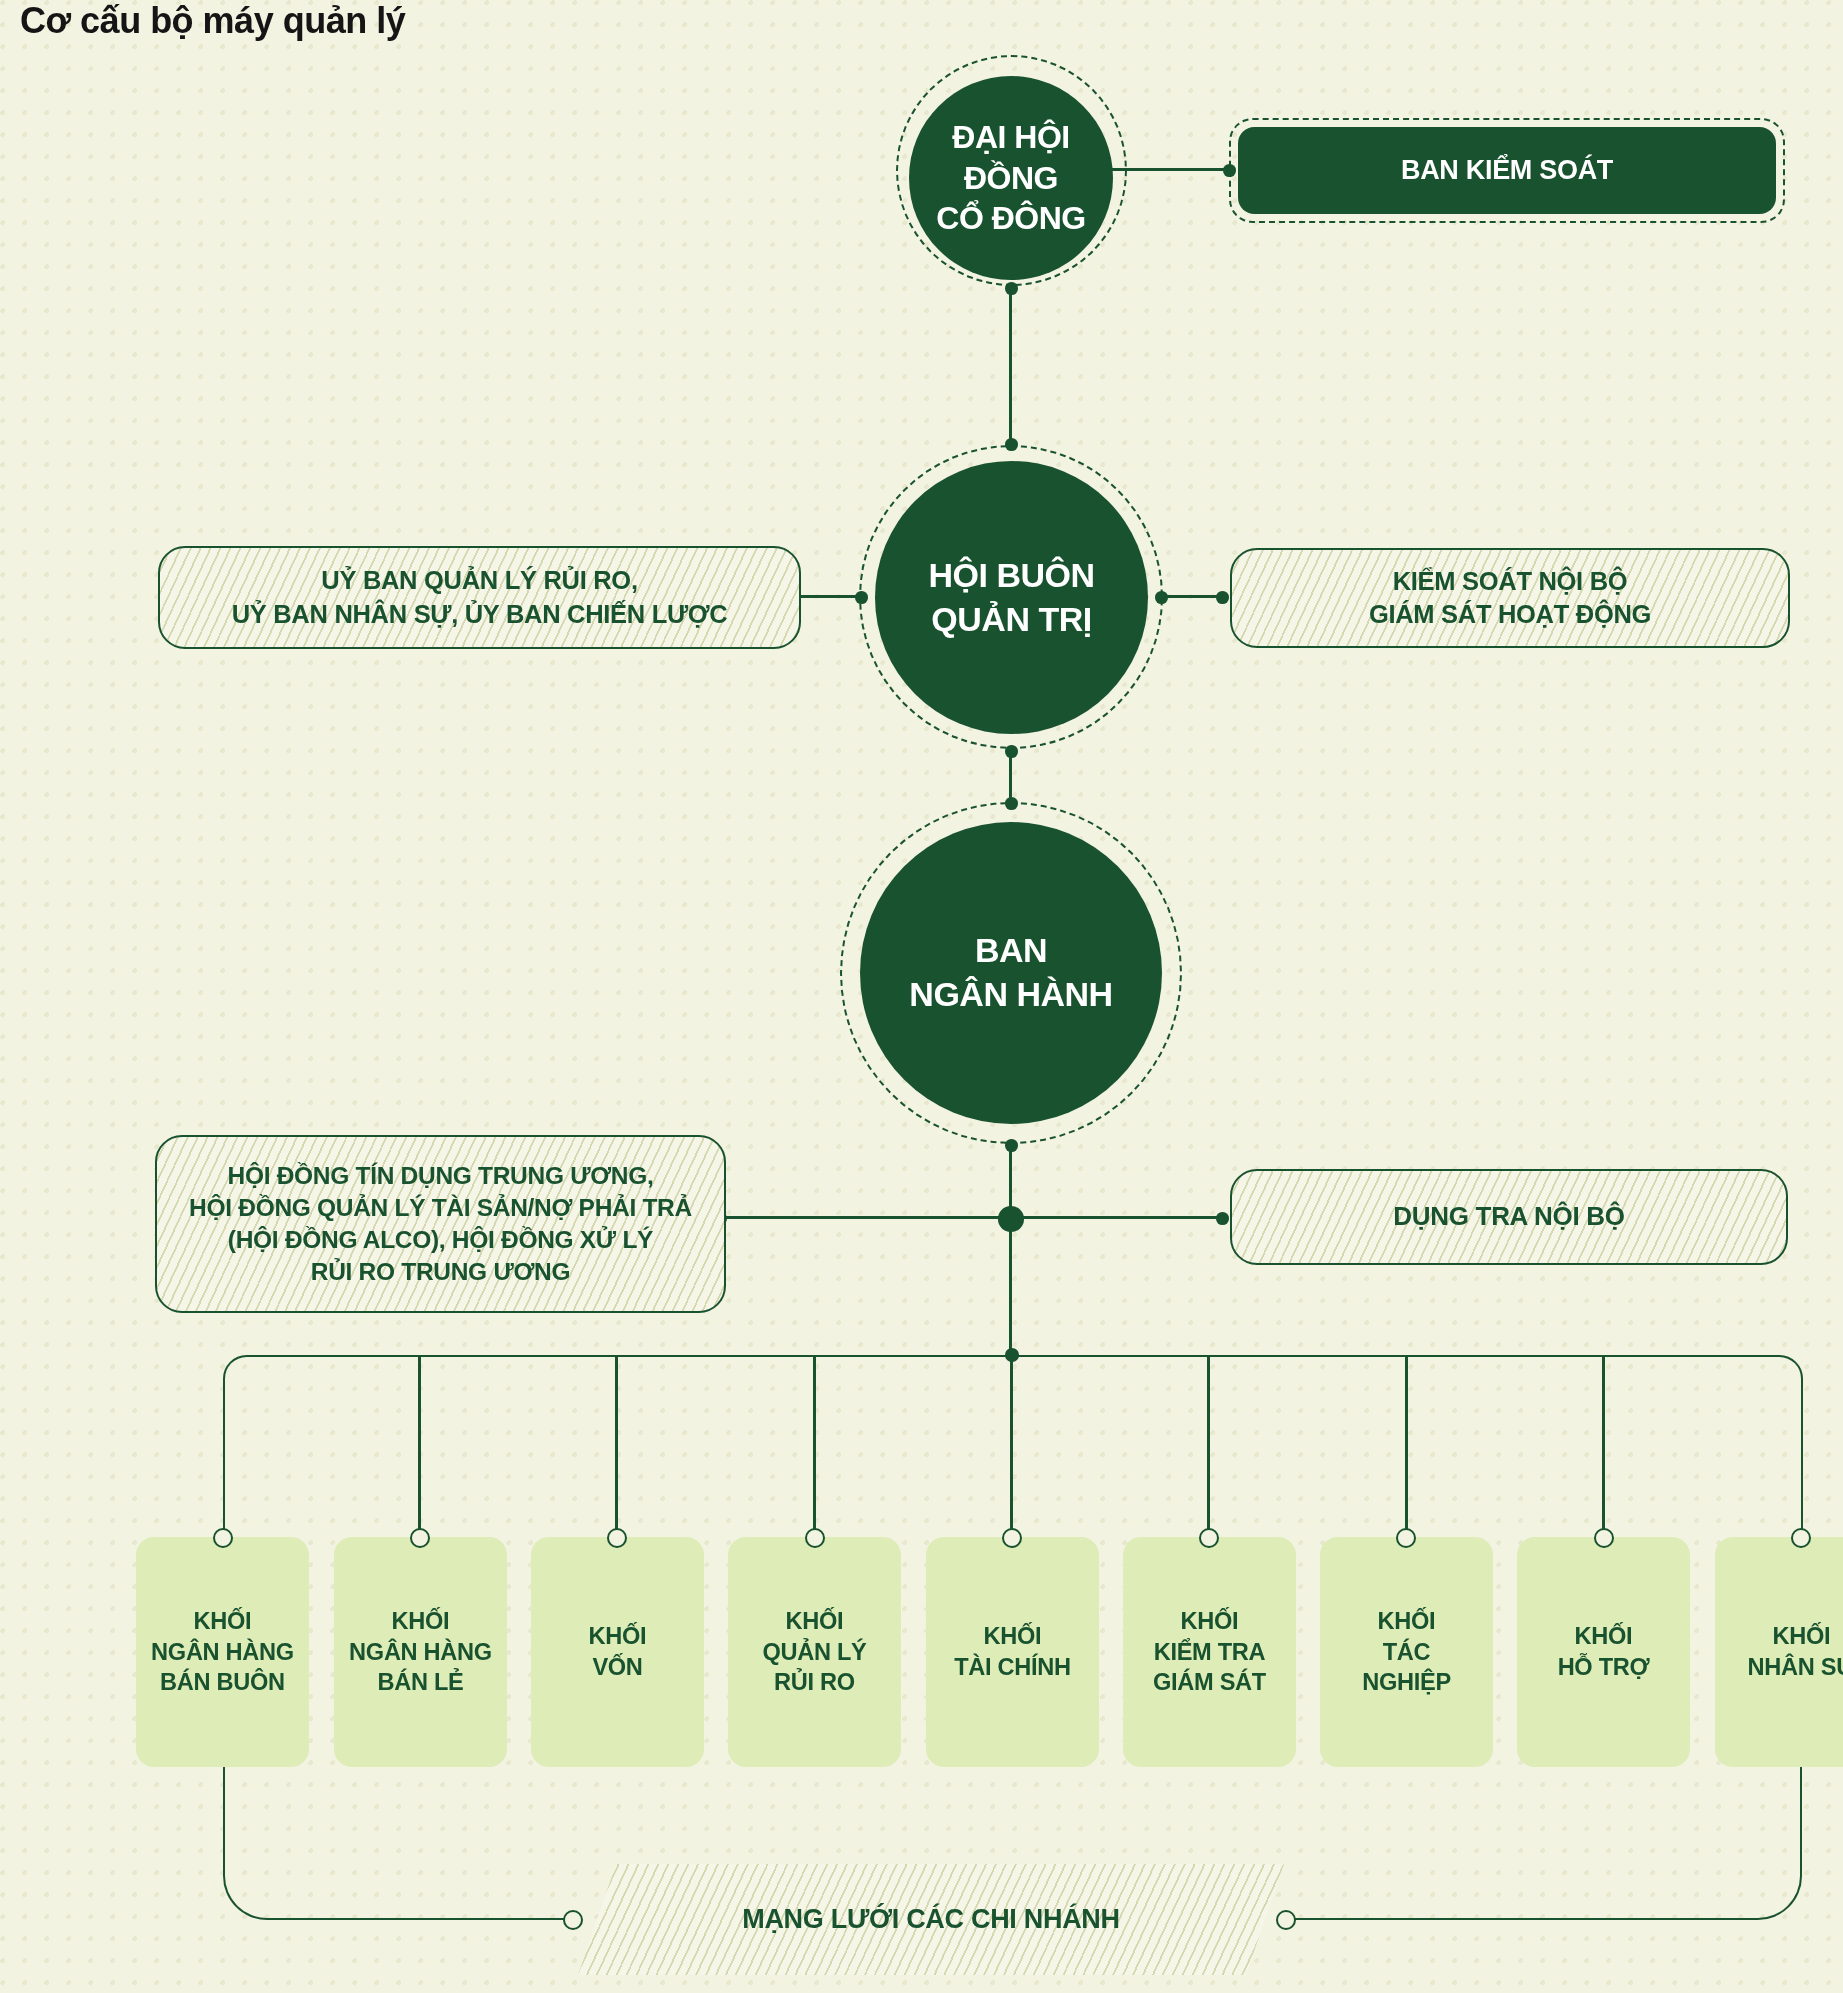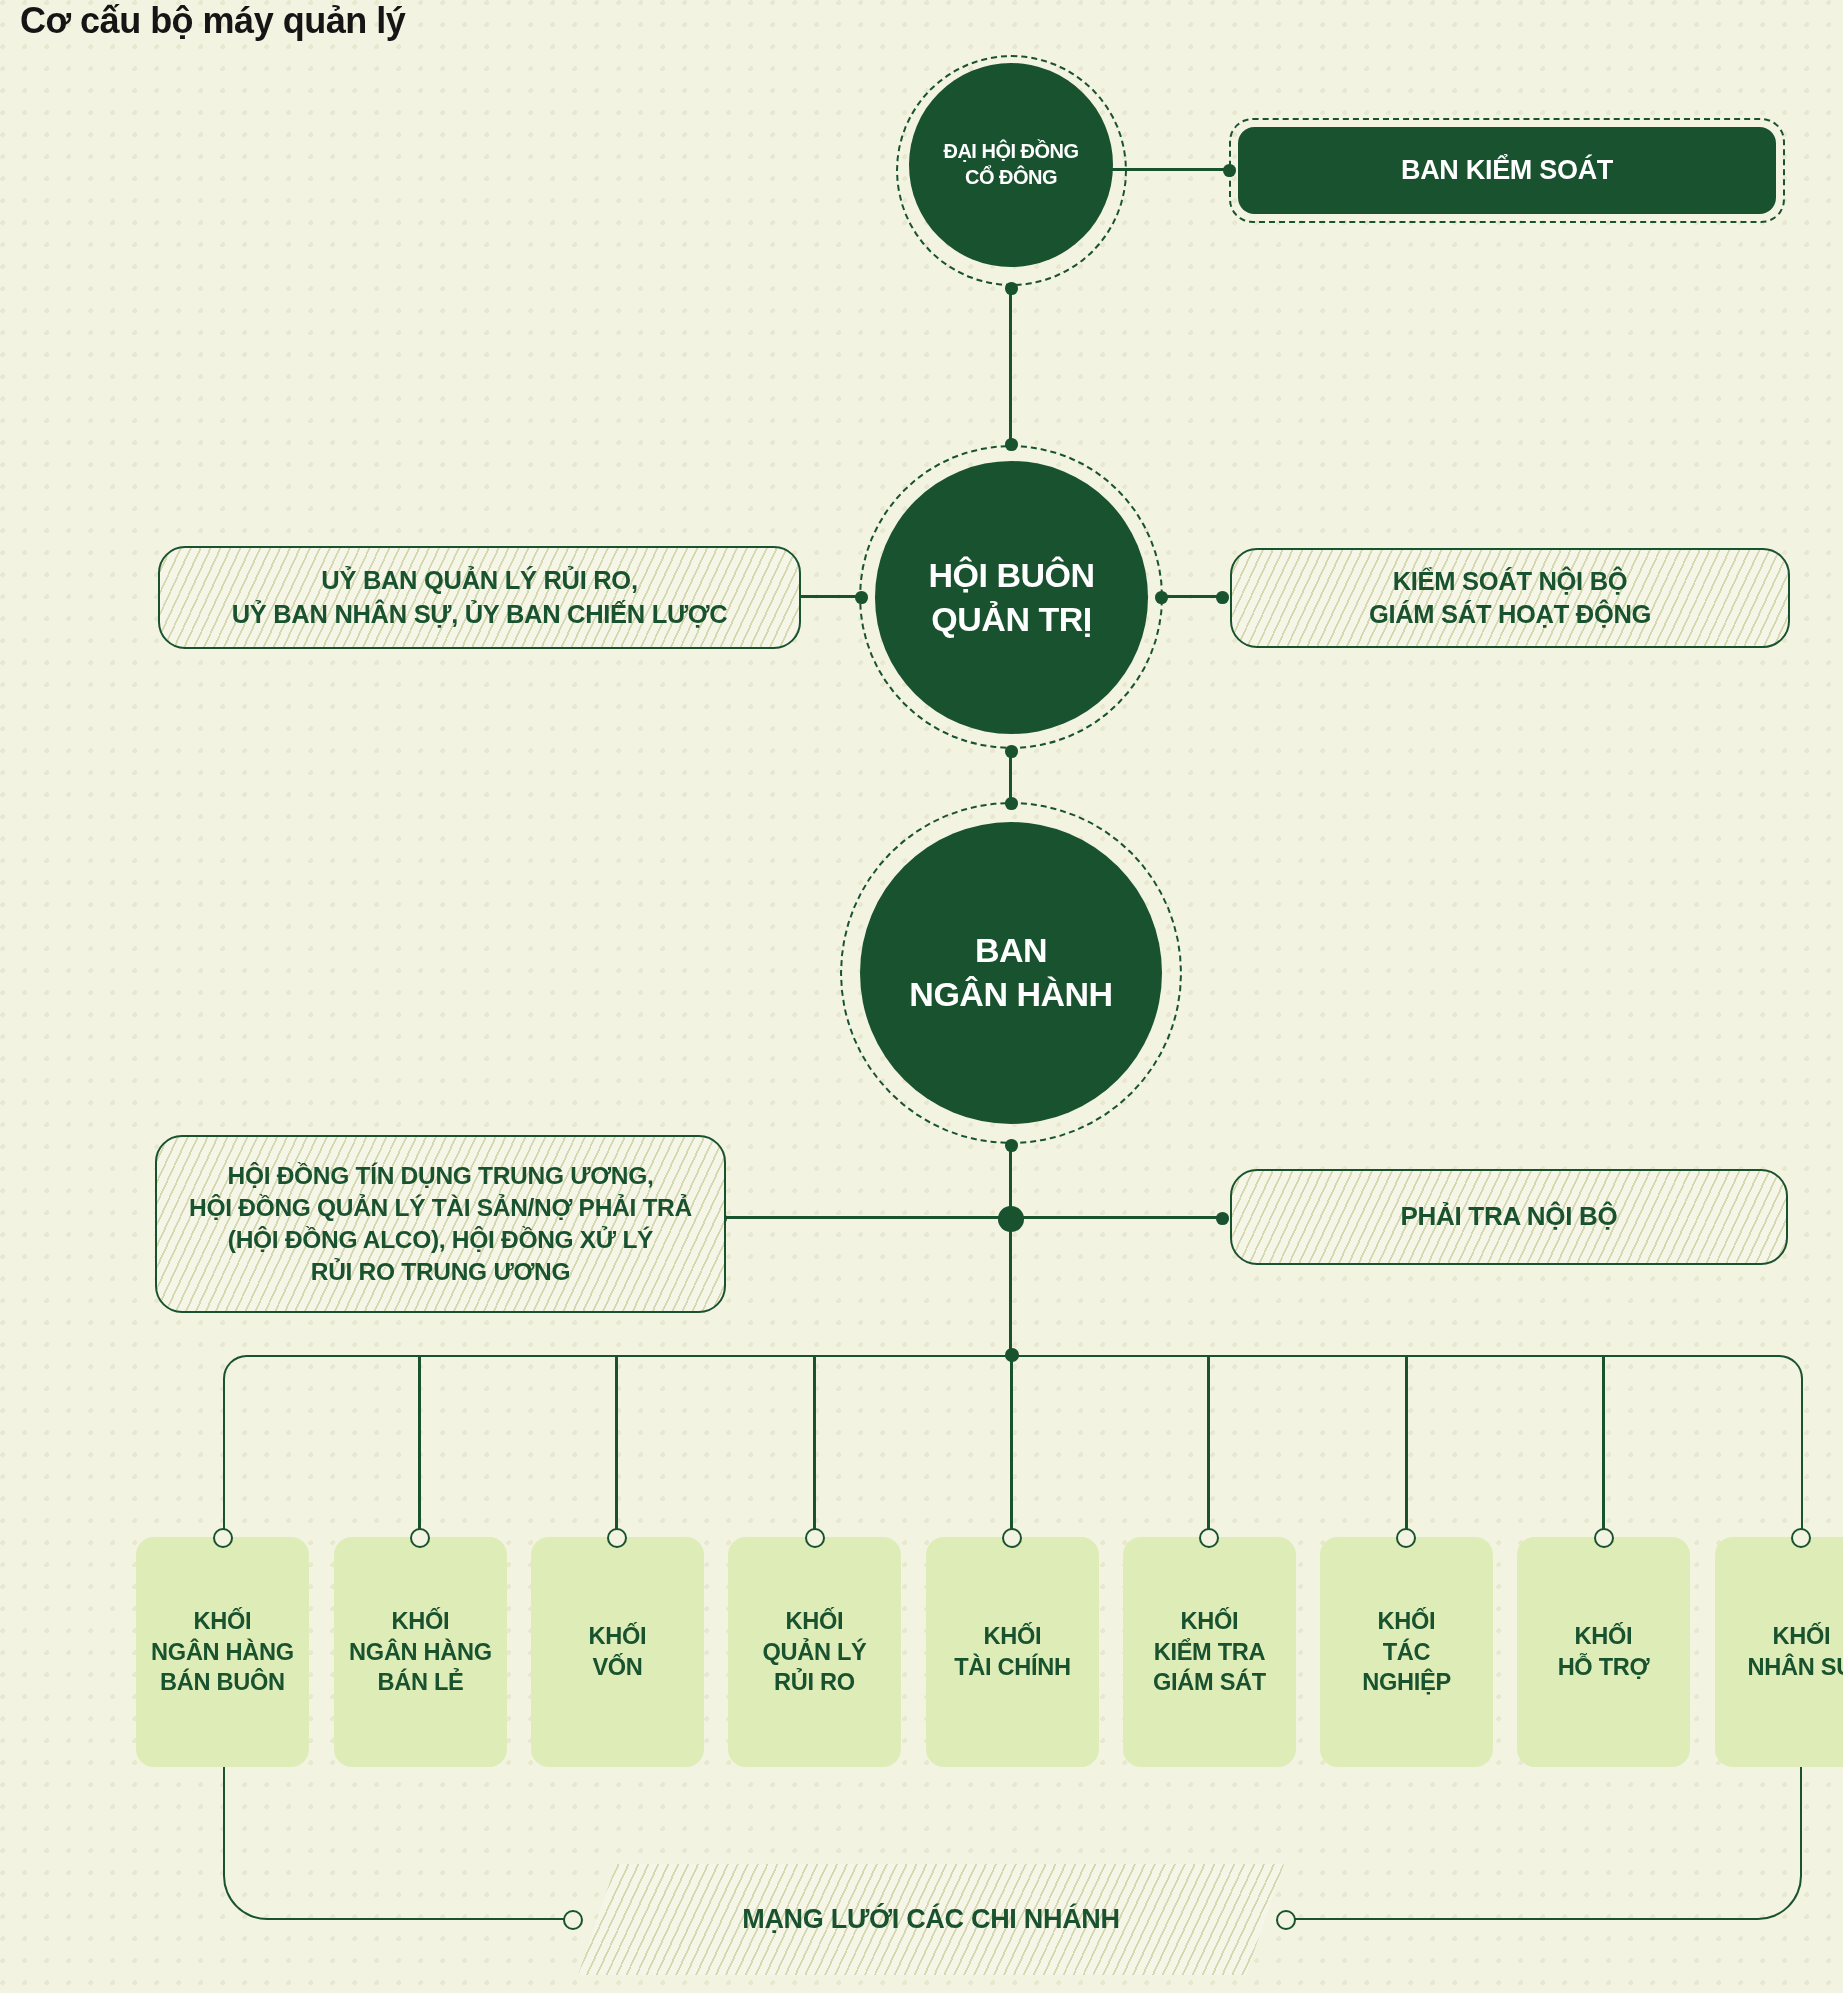--- a/index.html
+++ b/index.html
@@ -106,21 +106,21 @@
   <div class="dot" style="left:1216px;top:591px;width:12.7px;height:12.7px;"></div>
   <div class="dot" style="left:1005px;top:745px;width:12.7px;height:12.7px;"></div>
   <div class="dot" style="left:1005px;top:797px;width:12.7px;height:12.7px;"></div>
   <div class="dot" style="left:1005px;top:1139px;width:12.7px;height:12.7px;"></div>
   <div class="dot" style="left:998px;top:1206px;width:25.5px;height:25.5px;"></div>
   <div class="dot" style="left:714px;top:1212px;width:12.7px;height:12.7px;"></div>
   <div class="dot" style="left:1216px;top:1212px;width:12.7px;height:12.7px;"></div>
   <div class="dot" style="left:1005px;top:1348px;width:13.6px;height:13.6px;"></div>
 
   <div class="circle-ring" style="left:896px;top:55px;width:231px;height:231px;"></div>
-  <div class="node-circle" style="left:909px;top:63px;width:204px;height:204px;font-size:20px;">ĐẠI HỘI ĐỒNG
+  <div class="node-circle" style="left:909px;top:76px;width:204px;height:204px;font-size:32px;">ĐẠI HỘI ĐỒNG
 CỔ ĐÔNG</div>
 
   <div class="dark-box-outer" style="left:1229px;top:118px;width:556px;height:105px;">
     <div class="dark-box-inner" style="font-size:27px;">BAN KIỂM SOÁT</div>
   </div>
 
   <div class="circle-ring" style="left:859px;top:445px;width:304px;height:304px;"></div>
   <div class="node-circle" style="left:875px;top:461px;width:273px;height:273px;font-size:34px;">HỘI BUÔN
 QUẢN TRỊ</div>
 
@@ -132,21 +132,21 @@
 
   <div class="circle-ring" style="left:840px;top:802px;width:342px;height:342px;"></div>
   <div class="node-circle" style="left:860px;top:822px;width:302px;height:302px;font-size:34px;">BAN
 NGÂN HÀNH</div>
 
   <div class="hatch-box" style="left:147px;top:1135px;width:571px;height:178px;font-size:24.5px;">HỘI ĐỒNG TÍN DỤNG TRUNG ƯƠNG,
 HỘI ĐỒNG QUẢN LÝ TÀI SẢN/NỢ PHẢI TRẢ
 (HỘI ĐỒNG ALCO), HỘI ĐỒNG XỬ LÝ
 RỦI RO TRUNG ƯƠNG</div>
 
-  <div class="hatch-box" style="left:1222px;top:1169px;width:558px;height:96px;font-size:26px;">PHẢI TRA NỘI BỘ</div>
+  <div class="hatch-box" style="left:1222px;top:1169px;width:558px;height:96px;font-size:26px;">DỤNG TRA NỘI BỘ</div>
 
   <div class="division-box" style="left:136px;top:1537px;">KHỐI
 NGÂN HÀNG
 BÁN BUÔN</div>
   <div class="division-box" style="left:334px;top:1537px;">KHỐI
 NGÂN HÀNG
 BÁN LẺ</div>
   <div class="division-box" style="left:531px;top:1537px;">KHỐI
 VỐN</div>
   <div class="division-box" style="left:728px;top:1537px;">KHỐI

